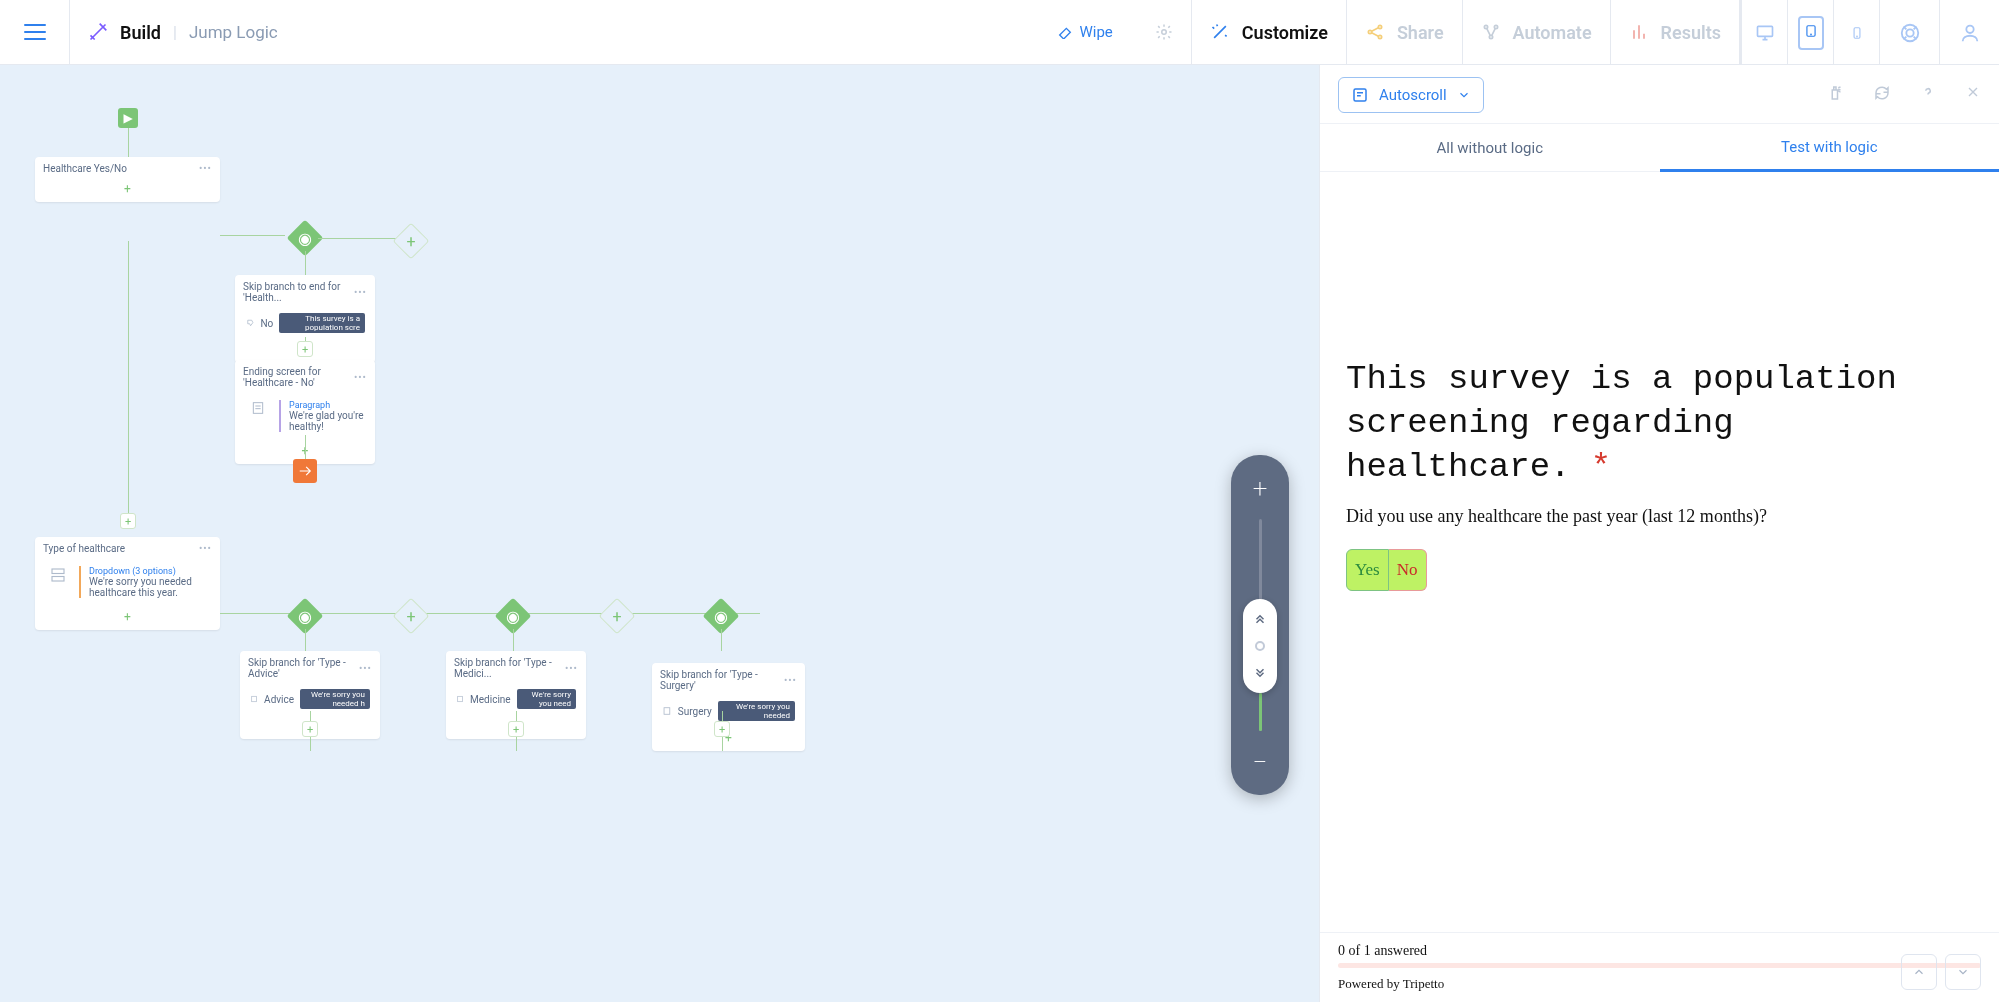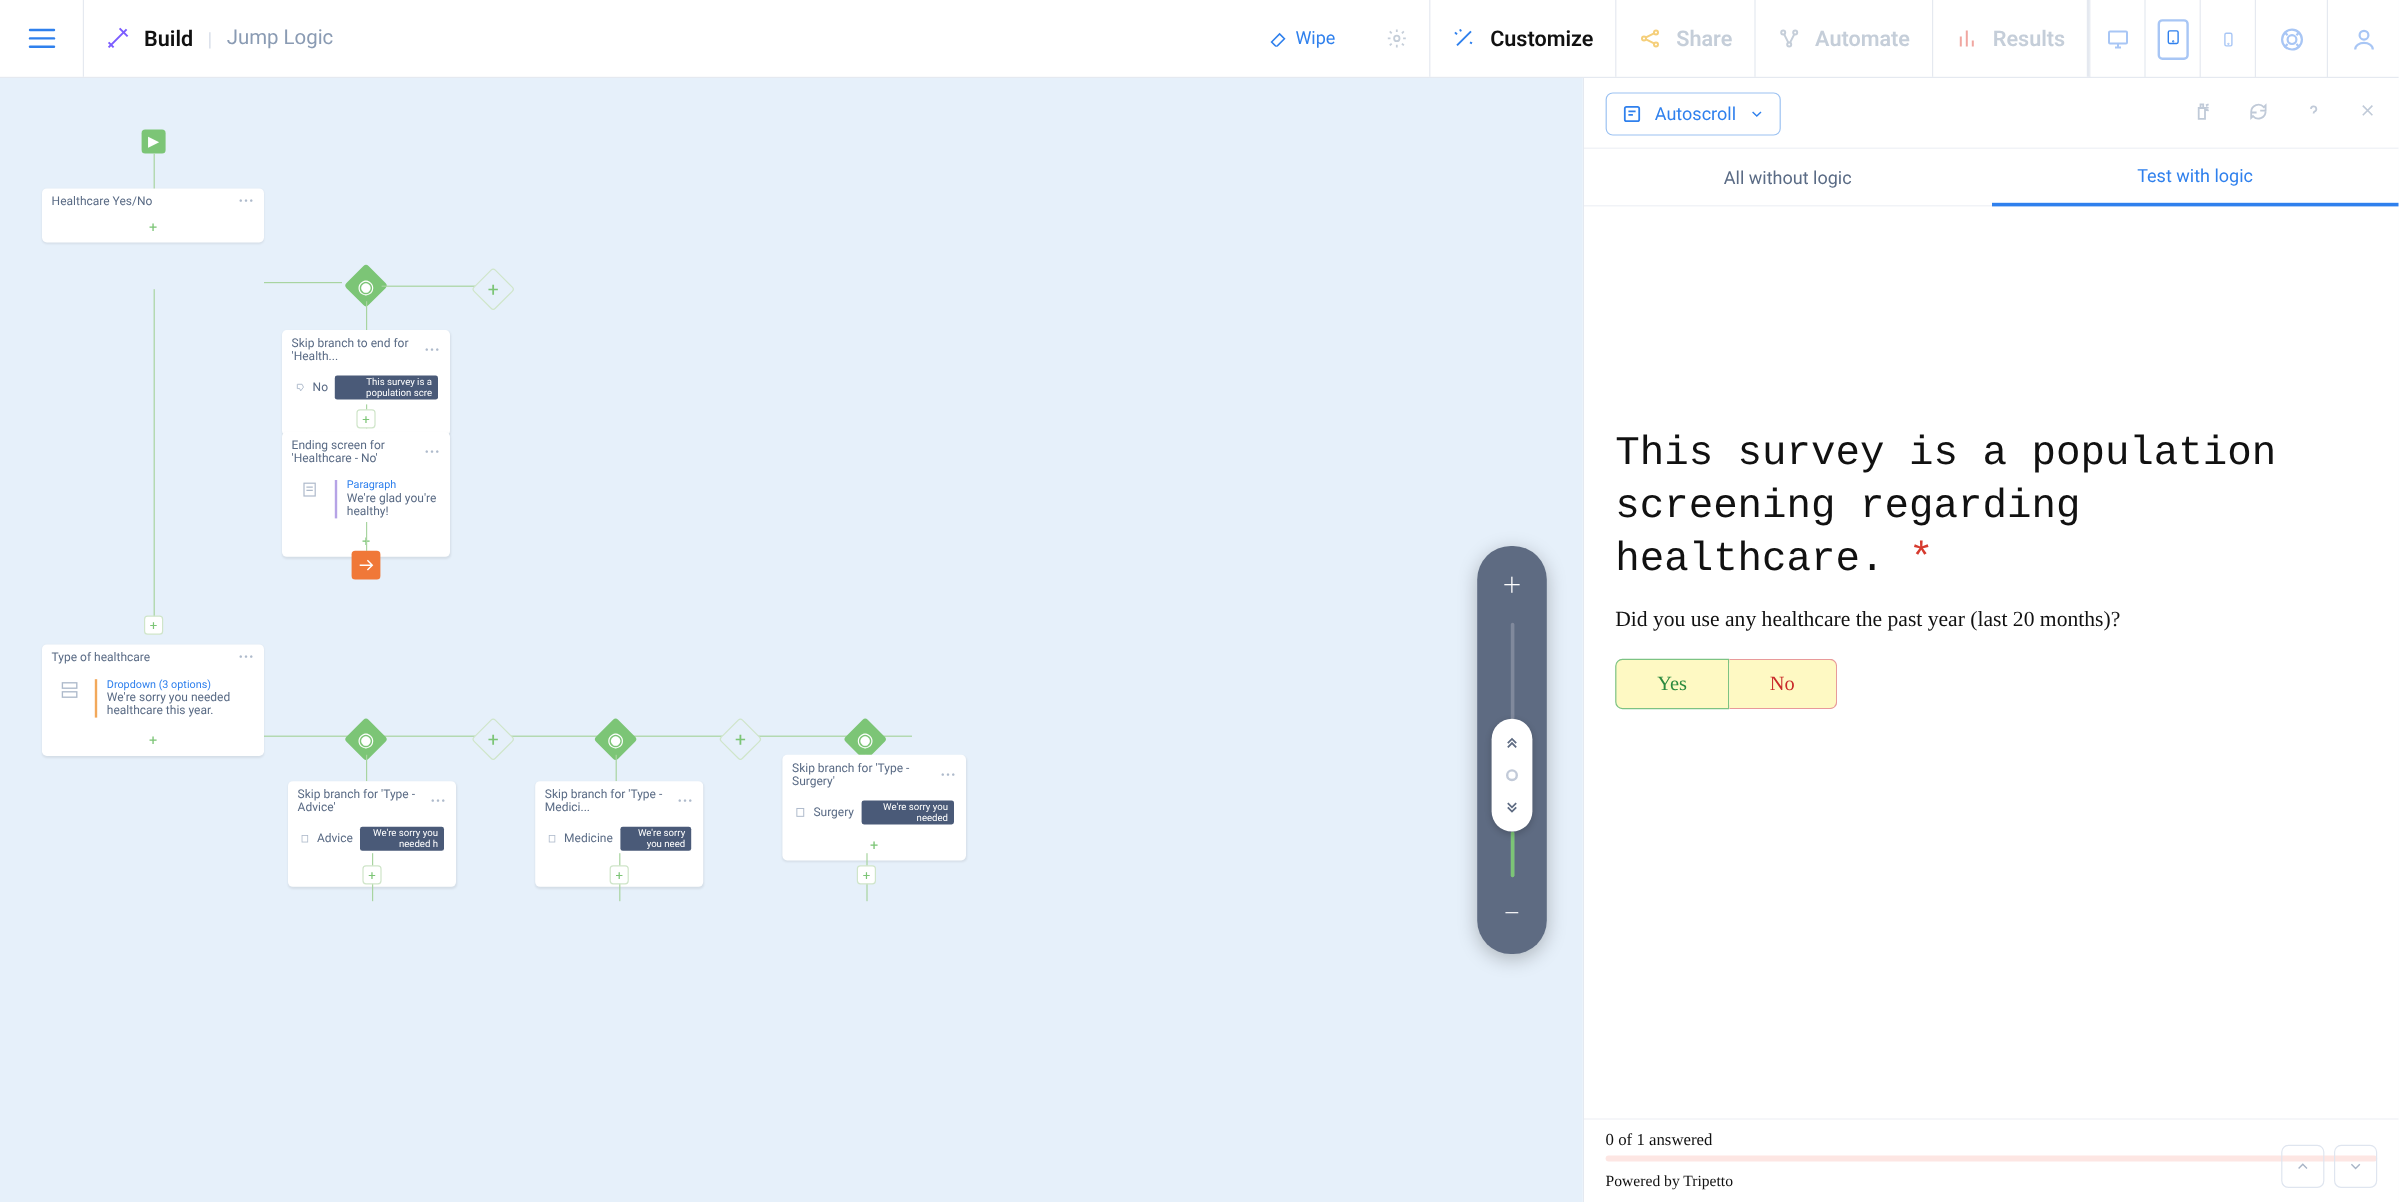--- a/index.html
+++ b/index.html
@@ -60,21 +60,21 @@
 .preview-top .icons { display:flex; gap:28px; }
 .preview-top .icons .ico { color:#c0cad8; cursor:pointer; }
 .preview-tabs { display:flex; height:48px; }
 .preview-tabs .ptab { flex:1; display:flex; align-items:center; justify-content:center; font-size:15px; color:#5a6b85; cursor:pointer; border-bottom:1px solid #eef1f6; }
 .preview-tabs .ptab.active { color:#2f80ed; border-bottom:3px solid #2f80ed; }
 .preview-body { flex:1; padding:140px 26px 20px; overflow:auto; }
 .question-title { font-family: Liberation Mono, monospace; font-size:34px; line-height:1.3; color:#111;margin-top:45px; }
 .question-title .req { color:#d63a2e; font-size:34px; }
 .question-sub { font-family: Georgia, serif; font-size:18px; color:#111; margin-top:16px; }
 .btn-row { margin-top:22px; display:flex; }
-.btn-row .opt { padding:10px 34px; font-family:Georgia,serif; font-size:17px; cursor:pointer; background:#fef9c3; border:1px solid; }
+.btn-row .opt { padding:10px 8px; font-family:Georgia,serif; font-size:17px; cursor:pointer; background:#bef264; border:1px solid; }
 .btn-row .opt.yes { color:#2b8a3e; border-color:#7dc383; border-radius:6px 0 0 6px; }
 .btn-row .opt.no { color:#c92a2a; border-color:#e89a9a; border-left:none; border-radius:0 6px 6px 0; }
 .preview-footer { border-top:1px solid #eef1f6; padding:10px 18px; }
 .preview-footer .progress-text { font-family:Georgia,serif; font-size:14px; color:#111; }
 .preview-footer .bar { height:5px; background:#fde6e3; border-radius:3px; margin:4px 0 8px; }
 .preview-footer .powered { font-family:Georgia,serif; font-size:13px; color:#111; }
 .preview-footer .navbtns { position:absolute; right:18px; bottom:12px; display:flex; gap:8px; }
 .preview-footer { position:relative; }
 .navbtn { width:36px; height:36px; border:1px solid #dfe5ef; border-radius:6px; display:flex; align-items:center; justify-content:center; color:#a8b4c6; cursor:pointer; }
 </style>
@@ -313,21 +313,21 @@
           </div>
         <div class="rule-row">
           <svg width="12" height="12" viewBox="0 0 24 24" fill="none" stroke="#aebacb" stroke-width="2">
               <rect x="5" y="4" width="14" height="16"></rect>
             </svg>
           <span class="txt">Medicine</span>
           <span class="badge">We're sorry you need</span>
         </div>
         <div class="plus-dot">+</div>
       </div>
-      <div class="node" style="left:652px; top:564px; width:153px;">
+      <div class="node" style="left:652px; top:598px; width:153px;">
         <div class="node-header">
             <span>Skip branch for 'Type - Surgery'</span>
             <span class="more">•••</span>
           </div>
         <div class="rule-row">
           <svg width="12" height="12" viewBox="0 0 24 24" fill="none" stroke="#aebacb" stroke-width="2">
               <rect x="5" y="4" width="14" height="16"></rect>
             </svg>
           <span class="txt">Surgery</span>
           <span class="badge">We're sorry you needed</span>
@@ -388,21 +388,21 @@
         </div>
       </div>
       <div class="preview-tabs">
         <div class="ptab">All without logic</div>
         <div class="ptab active">Test with logic</div>
       </div>
       <div class="preview-body">
         <div class="question-title">
           <span>This survey is a population screening regarding healthcare.</span> <span class="req">*</span>
         </div>
-        <div class="question-sub">Did you use any healthcare the past year (last 20 months)?</div>
+        <div class="question-sub">Did you use any healthcare the past year (last 12 months)?</div>
         <div class="btn-row">
           <div class="opt yes">Yes</div>
           <div class="opt no">No</div>
         </div>
       </div>
       <div class="preview-footer">
         <div class="progress-text">0 of 1 answered</div>
         <div class="bar"></div>
         <div class="powered">Powered by Tripetto</div>
         <div class="navbtns">

